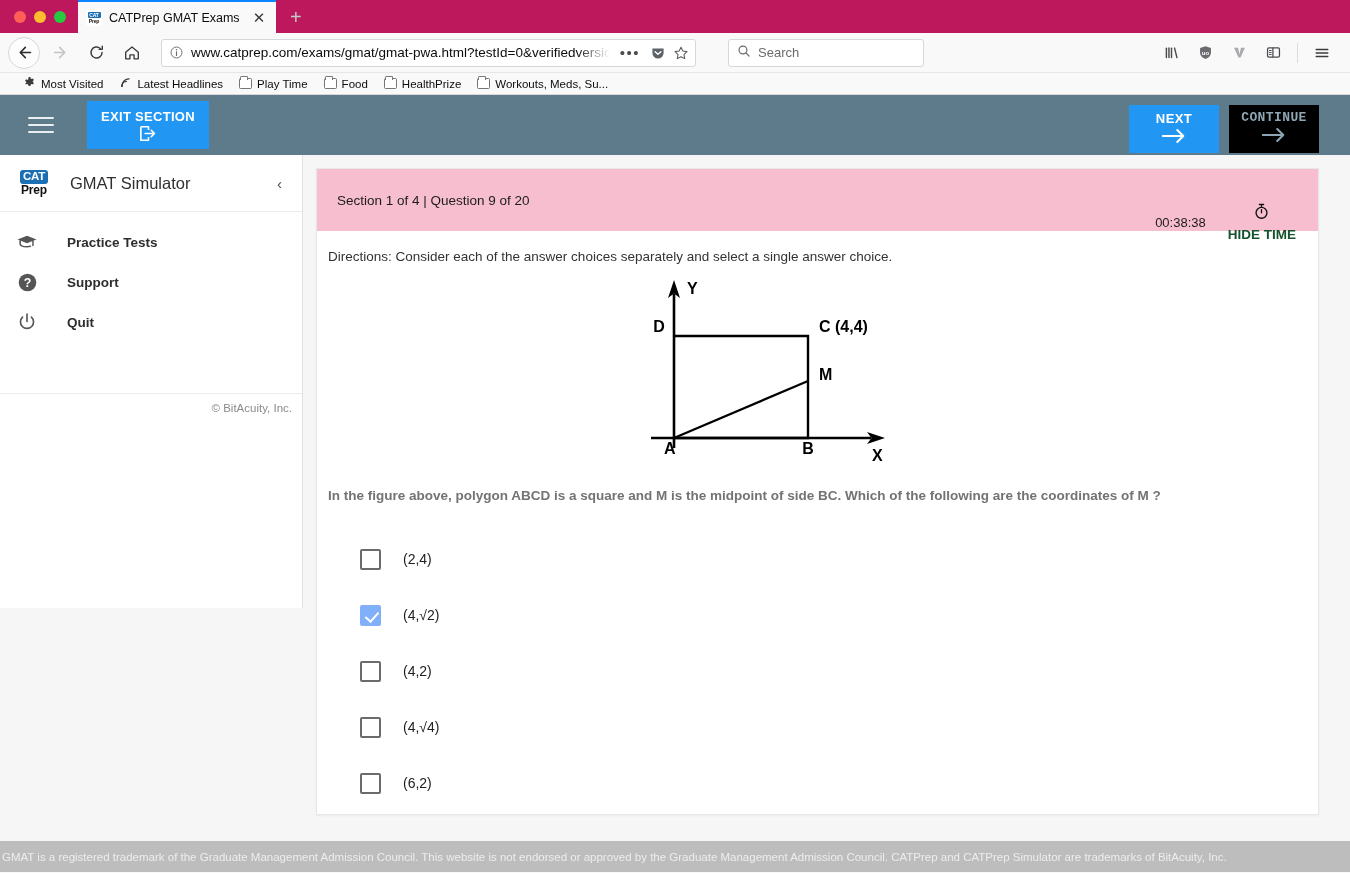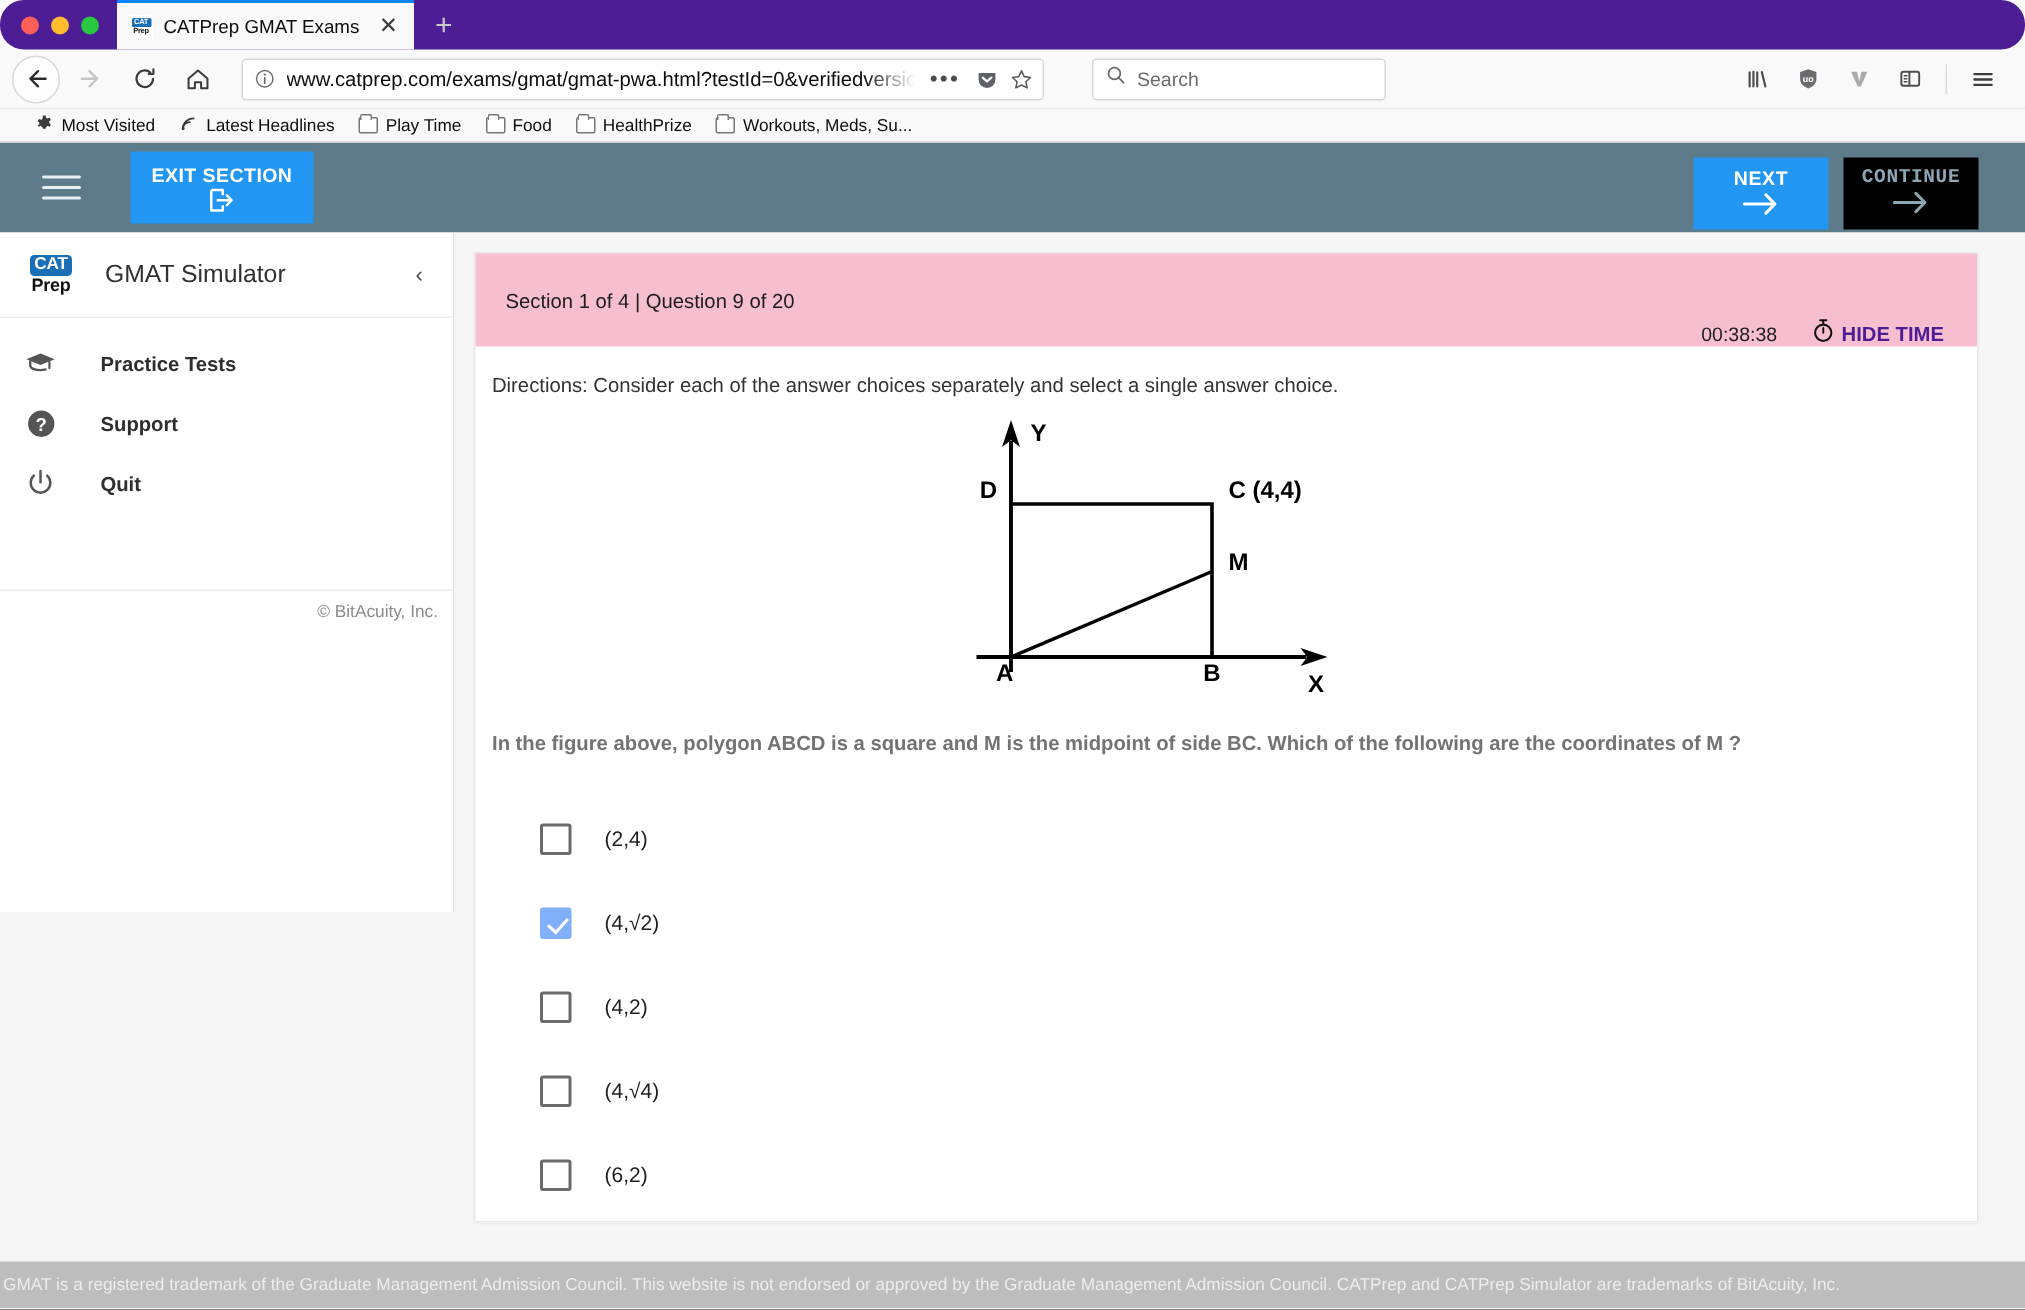--- a/index.html
+++ b/index.html
@@ -7,23 +7,22 @@
     width: 1350px; height: 873px;
     font-family: "Liberation Sans", sans-serif;
     background: #1c1c1c;
     overflow: hidden;
   }
 
   
   .browser { width: 1350px; height: 873px; position: relative; background: #f9f9fa; }
 
   .tabbar {
-    height: 33px; background: #4c1d95; display: flex; align-items: flex-end;
+    height: 33px; background: #be185d; display: flex; align-items: flex-end;
     position: relative;
-    border-radius: 16px;
   }
   .traffic { display: flex; gap: 8px; padding: 0 12px 10px 14px; align-items: center; }
   .dot { width: 12px; height: 12px; border-radius: 50%; }
   .dot.red { background: #ff5f57; }
   .dot.yellow { background: #febc2e; }
   .dot.green { background: #28c840; }
 
   .tab {
     width: 198px; height: 33px; background: #f9f9fa; border-top: 2px solid #0a84ff;
     display: flex; align-items: center; padding: 0 8px; gap: 7px;
@@ -153,21 +152,21 @@
     background: #fff; border: 1px solid #e8e8e8; min-height: 647px; position: relative;
     box-shadow: 0 1px 2px rgba(0,0,0,0.05);
   }
   .qbanner {
     background: #f7bed0; height: 62px; display: flex; align-items: center;
     padding: 0 22px 0 20px;
   }
   .qb-left { font-size: 13.5px; color: #1c1c1c; }
   .qb-right { margin-left: auto; display: flex; align-items: center; gap: 22px; margin-top: 44px; }
   .qb-time { font-size: 13px; color: #1c1c1c; }
-  .qb-hide { display: flex; align-items: center; gap: 4px; font-size: 13.5px; font-weight: bold; color: #4c1d95; cursor: pointer; }
+  .qb-hide { display: flex; align-items: center; gap: 4px; font-size: 13.5px; font-weight: bold; color: #14532d; cursor: pointer; flex-direction: column; }
 
   .directions { font-size: 13.5px; color: #333; padding: 18px 0 0 11px; }
 
   .figure-wrap { display: flex; justify-content: flex-start; padding-left: 2px; margin-top: 2px; }
 
   .qtext { font-size: 13.5px; font-weight: bold; color: #737373; padding: 22px 0 0 11px; }
 
   .choices { padding: 28px 0 0 43px; }
   .choice { height: 56px; display: flex; align-items: center; gap: 22px; cursor: pointer; }
   .cbox {

